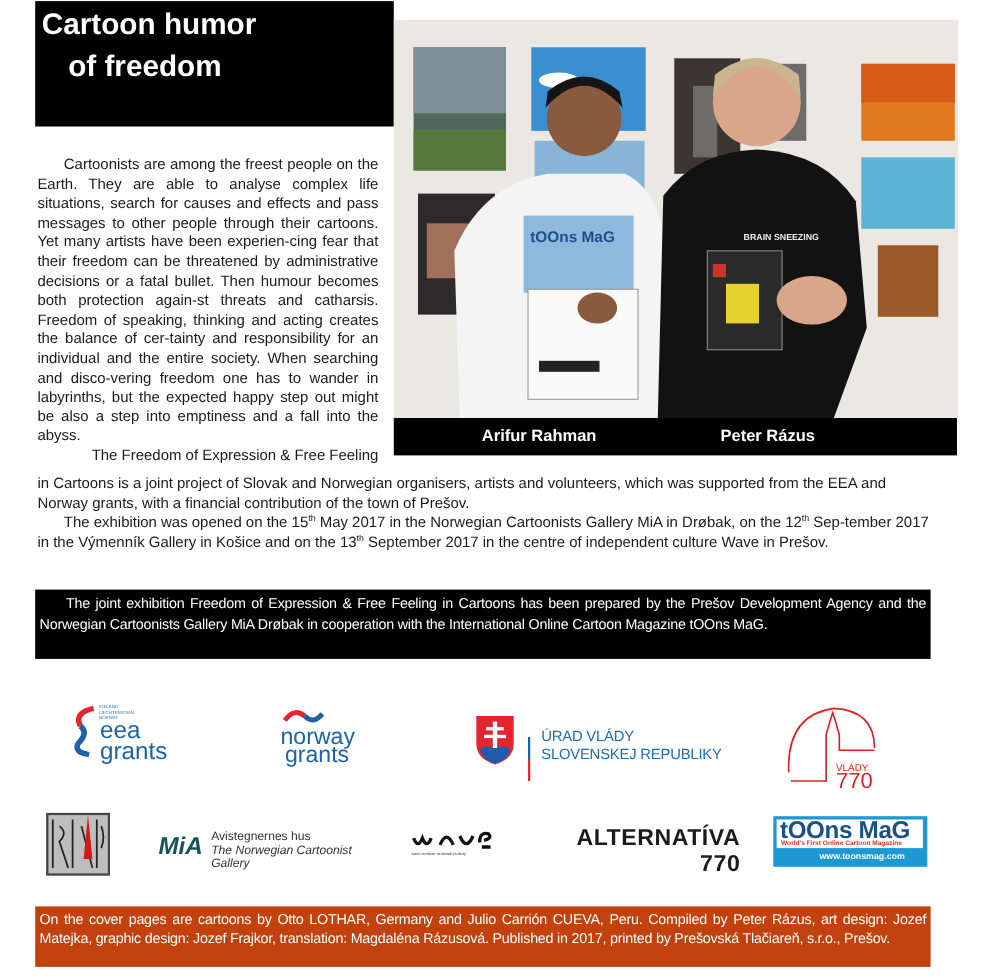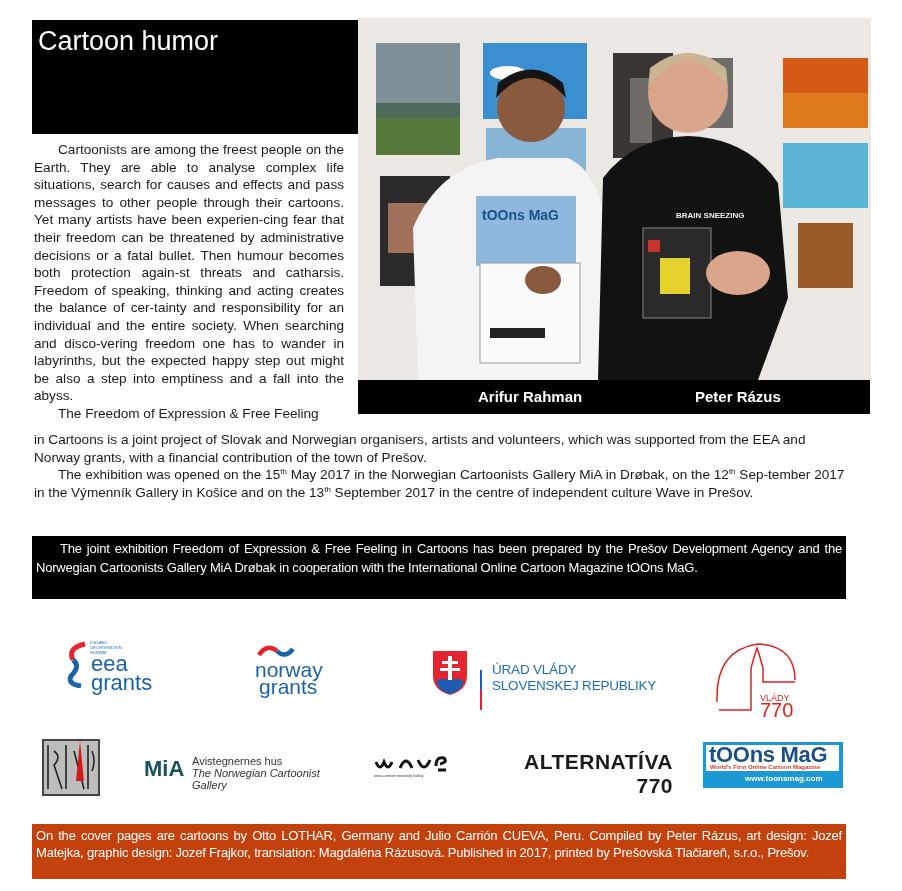--- a/index.html
+++ b/index.html
@@ -1,21 +1,21 @@
 <!DOCTYPE html>
 <html><head>
 <meta charset="utf-8">
 <style>
   * { box-sizing: border-box; margin: 0; padding: 0; }
   html, body { width: 902px; height: 891px; background: #ffffff; overflow: hidden; }
   body { position: relative; font-family: "Liberation Sans", sans-serif; color: #111; }
 
   .title-box {
-    position: absolute; left: 32px; top: 20px; width: 326px; height: 114px;
-    background: #000; color: #fff; font-weight: normal; font-size: 27px; line-height: 38px;
+    position: absolute; left: 32px; top: 1px; width: 326px; height: 114px;
+    background: #000; color: #fff; font-weight: bold; font-size: 27px; line-height: 38px;
     padding: 2px 0 0 6px;
   }
   .title-box .l2 { display: block; }
   .title-box .l3 { display: block; padding-left: 24px; }
 
   .body-col {
     position: absolute; left: 34px; top: 141px; width: 310px;
     font-size: 13.6px; line-height: 17.6px; text-align: justify; color: #1a1a1a;
   }
   .body-col p { text-indent: 24px; }
@@ -31,21 +31,21 @@
   .photo {
     position: absolute; left: 358px; top: 18px; width: 513px; height: 362px;
     background: #e9e6e2; overflow: hidden;
   }
   .photo svg { display: block; }
 
   .caption-bar {
     position: absolute; left: 358px; top: 380px; width: 512px; height: 34px;
     background: #000; color: #fff; font-weight: bold; font-size: 15px;
   }
-  .caption-bar span { position: absolute; top: 8px; margin-left: 40px; }
+  .caption-bar span { position: absolute; top: 8px; }
   .cap1 { left: 80px; }
   .cap2 { left: 297px; }
 
   .info-box {
     position: absolute; left: 32px; top: 536px; width: 814px; height: 63px;
     background: #000; color: #fff; font-family: Liberation Sans, sans-serif;
     font-size: 13px; line-height: 19px; padding: 3px 4px 16px 4px; text-align: justify;
     letter-spacing: -0.2px;
   }
   .info-box p { text-indent: 24px; }
@@ -54,43 +54,44 @@
     position: absolute; left: 32px; top: 824px; width: 814px; height: 55px;
     background: #c2410c; color: #fff; font-size: 13px; line-height: 17px;
     padding: 3px 4px 0 4px; text-align: justify; letter-spacing: -0.2px;
   }
 
   .logo { position: absolute; }
   .eea-small { position: absolute; left: 25px; top: 8px; font-size: 4px; line-height: 5px; color: #2a6fb0; }
   .eea-text { position: absolute; left: 26px; top: 22px; font-size: 22px; line-height: 19px; color: #1b63a6; font-weight: normal; }
   .norway-text { position: absolute; left: 0; top: 18px; font-size: 21px; line-height: 17px; color: #1b63a6; }
   .urad-text { position: absolute; left: 60px; top: 12px; font-size: 13.5px; line-height: 16px; color: #1d6db4; font-weight: normal; letter-spacing: -0.2px; }
-  .mia-word { position: absolute; left: 0; top: 4px; font-size: 22px; font-weight: bold; color: #16545a; }
+  .mia-word { position: absolute; left: 0; top: 4px; font-size: 22px; font-weight: bold; color: #16545a; font-style: italic; }
   .mia-sub { position: absolute; left: 48px; top: 3px; font-size: 11px; line-height: 12px; color: #333; }
   .mia-sub .en { font-style: italic; }
   .alt-text { position: absolute; left: 0; top: 0; font-size: 21px; font-weight: bold; color: #1b1b1b; letter-spacing: 0.5px; text-align: right; }
   .toons-box { position: absolute; left: 703px; top: 742px; width: 140px; height: 46px; background: #1c98d5; }
   .toons-inner { position: absolute; left: 3px; top: 3px; width: 133px; height: 26px; background: #fff; }
   .toons-title { position: absolute; left: 3px; top: -3px; font-size: 22px; font-weight: bold; color: #1a4f8a; letter-spacing: -0.3px; }
   .toons-tag { position: absolute; left: 4px; top: 19px; font-size: 6px; font-weight: bold; color: #d53a2a; }
   .toons-url { position: absolute; left: 42px; top: 32px; font-size: 8px; font-weight: bold; color: #fff; }
   .presov-lbl { position: absolute; left: 47px; top: 53px; font-size: 9px; color: #e02020; }
   .presov-num { position: absolute; left: 47px; top: 59px; font-size: 20px; color: #e02020; }
   .wave-sub { position: absolute; left: 0; top: 22px; font-size: 3.5px; color: #333; }
 </style>
 </head>
 <body>
 
 <div class="title-box">
   <span>Cartoon humor</span>
+  <span class="l3">of freedom</span>
 </div>
 
 <div class="body-col">
   <p>Cartoonists are among the freest people on the Earth. They are able to analyse complex life situations, search for causes and effects and pass messages to other people through their cartoons. Yet many artists have been experien-cing fear that their freedom can be threatened by administrative decisions or a fatal bullet. Then humour becomes both protection again-st threats and catharsis. Freedom of speaking, thinking and acting creates the balance of cer-tainty and responsibility for an individual and the entire society. When searching and disco-vering freedom one has to wander in labyrinths, but the expected happy step out might be also a step into emptiness and a fall into the abyss.</p>
-  <p style="">The Freedom of Expression &amp; Free Feeling</p>
+  <p style="text-align:right;">The Freedom of Expression &amp; Free Feeling</p>
 </div>
 
 <div class="body-wide">
   <p>in Cartoons is a joint project of Slovak and Norwegian organisers, artists and volunteers, which was supported from the EEA and Norway grants, with a financial contribution of the town of Prešov.</p>
   <p class="ind"><span>The exhibition was opened on the 15</span><sup>th</sup><span> May 2017 in the Norwegian Cartoonists  Gallery MiA in Drøbak, on the 12</span><sup>th</sup><span> Sep-tember 2017  in the Výmenník Gallery in  Košice and on the 13</span><sup>th</sup><span> September 2017 in the centre of independent culture Wave in Prešov.</span></p>
 </div>
 
 <div class="photo">
   <svg width="513" height="362" viewBox="0 0 513 362">
     <rect width="513" height="362" fill="#ebe8e4"></rect>

